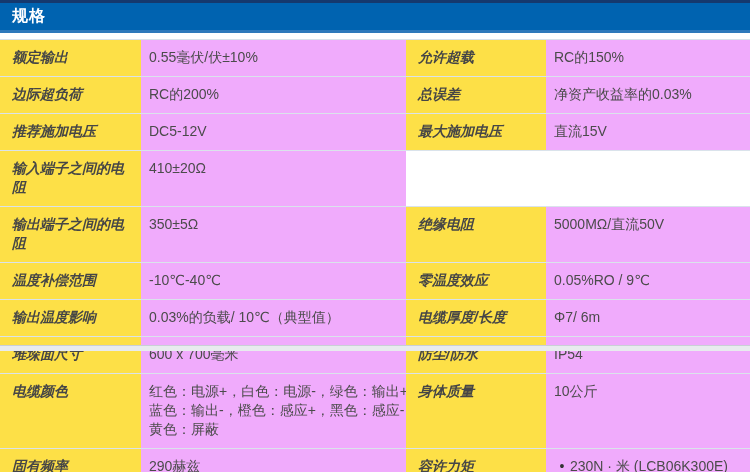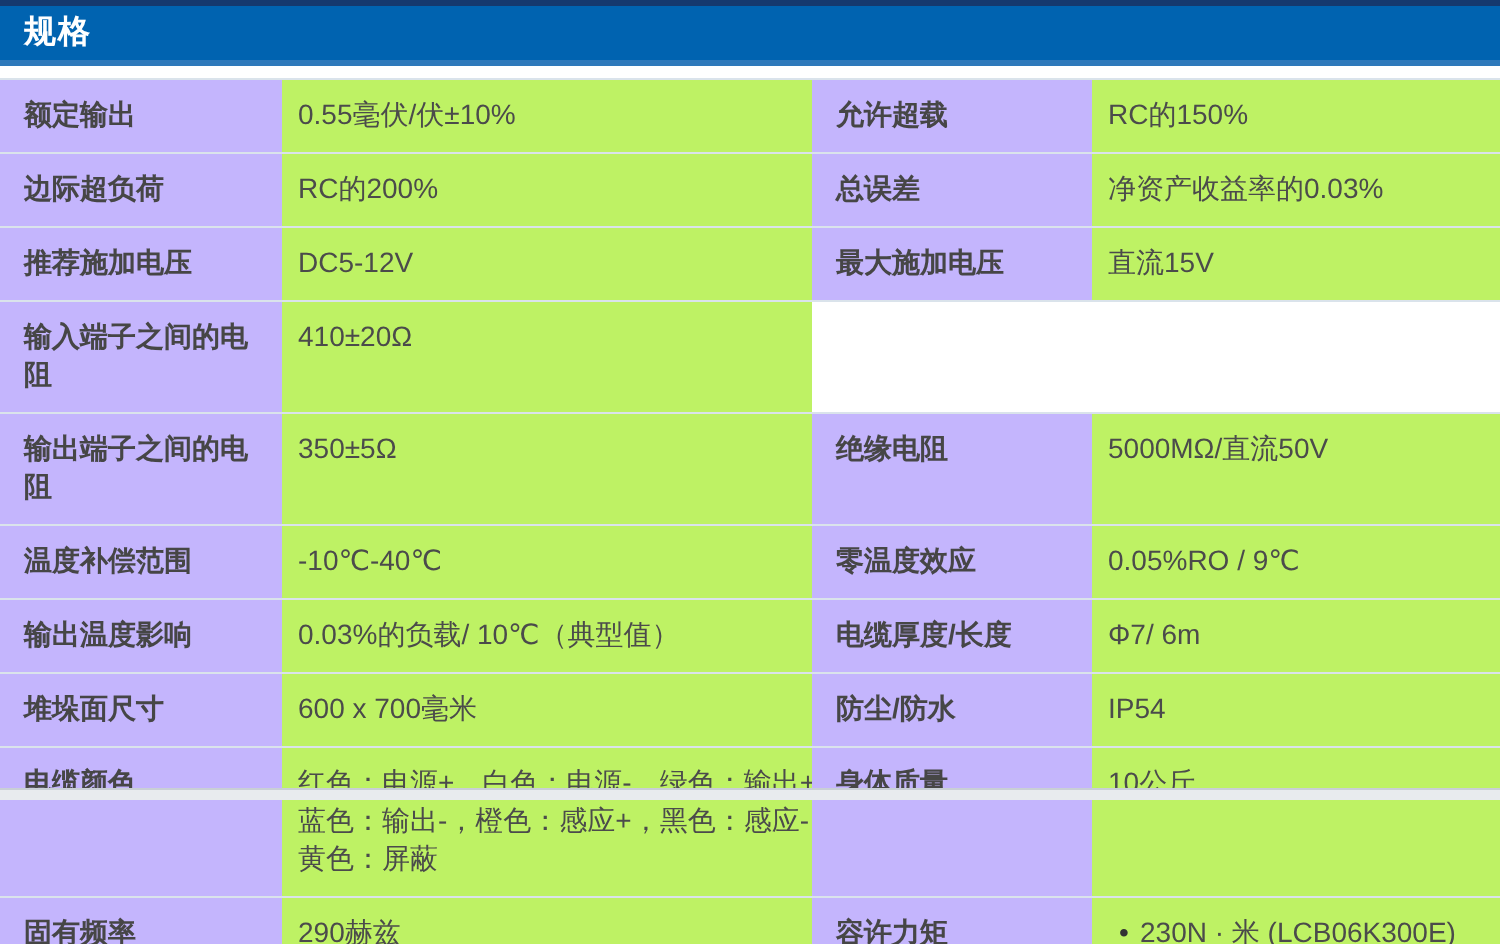--- a/index.html
+++ b/index.html
@@ -1,34 +1,34 @@
 <!DOCTYPE html>
 <html><head>
 <meta charset="utf-8">
 <style>
   * { margin:0; padding:0; box-sizing:border-box; }
   html,body { width:750px; height:472px; overflow:hidden; background:#ffffff;
     font-family:"Liberation Sans","DejaVu Sans",sans-serif; }
-  .page { position:relative; width:750px; height:400px; background:#fff; }
+  .page { position:relative; width:750px; height:351px; background:#fff; }
 
   
   .hdr-top { height:3px; background:#15396e; }
   .hdr { height:30px; background:#0063b0; border-bottom:3px solid #2e79bb;
     display:flex; align-items:center; padding-left:12px; }
   .hdr-title { color:#ffffff; font-weight:bold; font-size:16px; letter-spacing:1px; }
 
   .gap { height:6px; background:#ffffff; }
 
   
   .spec-table { width:750px; }
   .row { display:grid; grid-template-columns:141px 265px 140px 204px;
     border-top:1px solid #dae3eb; }
   .cell { padding:8px 10px 9px 12px; font-size:14px; line-height:19px; color:#4b4b4b; }
-  .cell.label { background:#c4b5fd; font-weight:bold; color:#464646; }
-  .cell.value { background:#bef264; padding-left:8px; }
+  .cell.label { background:#fde047; font-weight:bold; color:#464646;font-style:italic; }
+  .cell.value { background:#f0abfc; padding-left:8px; }
   .cell.value .line { white-space:nowrap; }
 
   .bullets { list-style:none; }
   .bullet-item { display:flex; align-items:flex-start; white-space:nowrap; }
   .bullet-dot { width:16px; text-align:center; flex:0 0 16px; color:#333; }
 
   
   .bottom-strip { position:absolute; left:0; bottom:0; width:750px; height:6px;
     background:#e8ebee; border-top:1px solid #c9cfd6; }
 </style>

